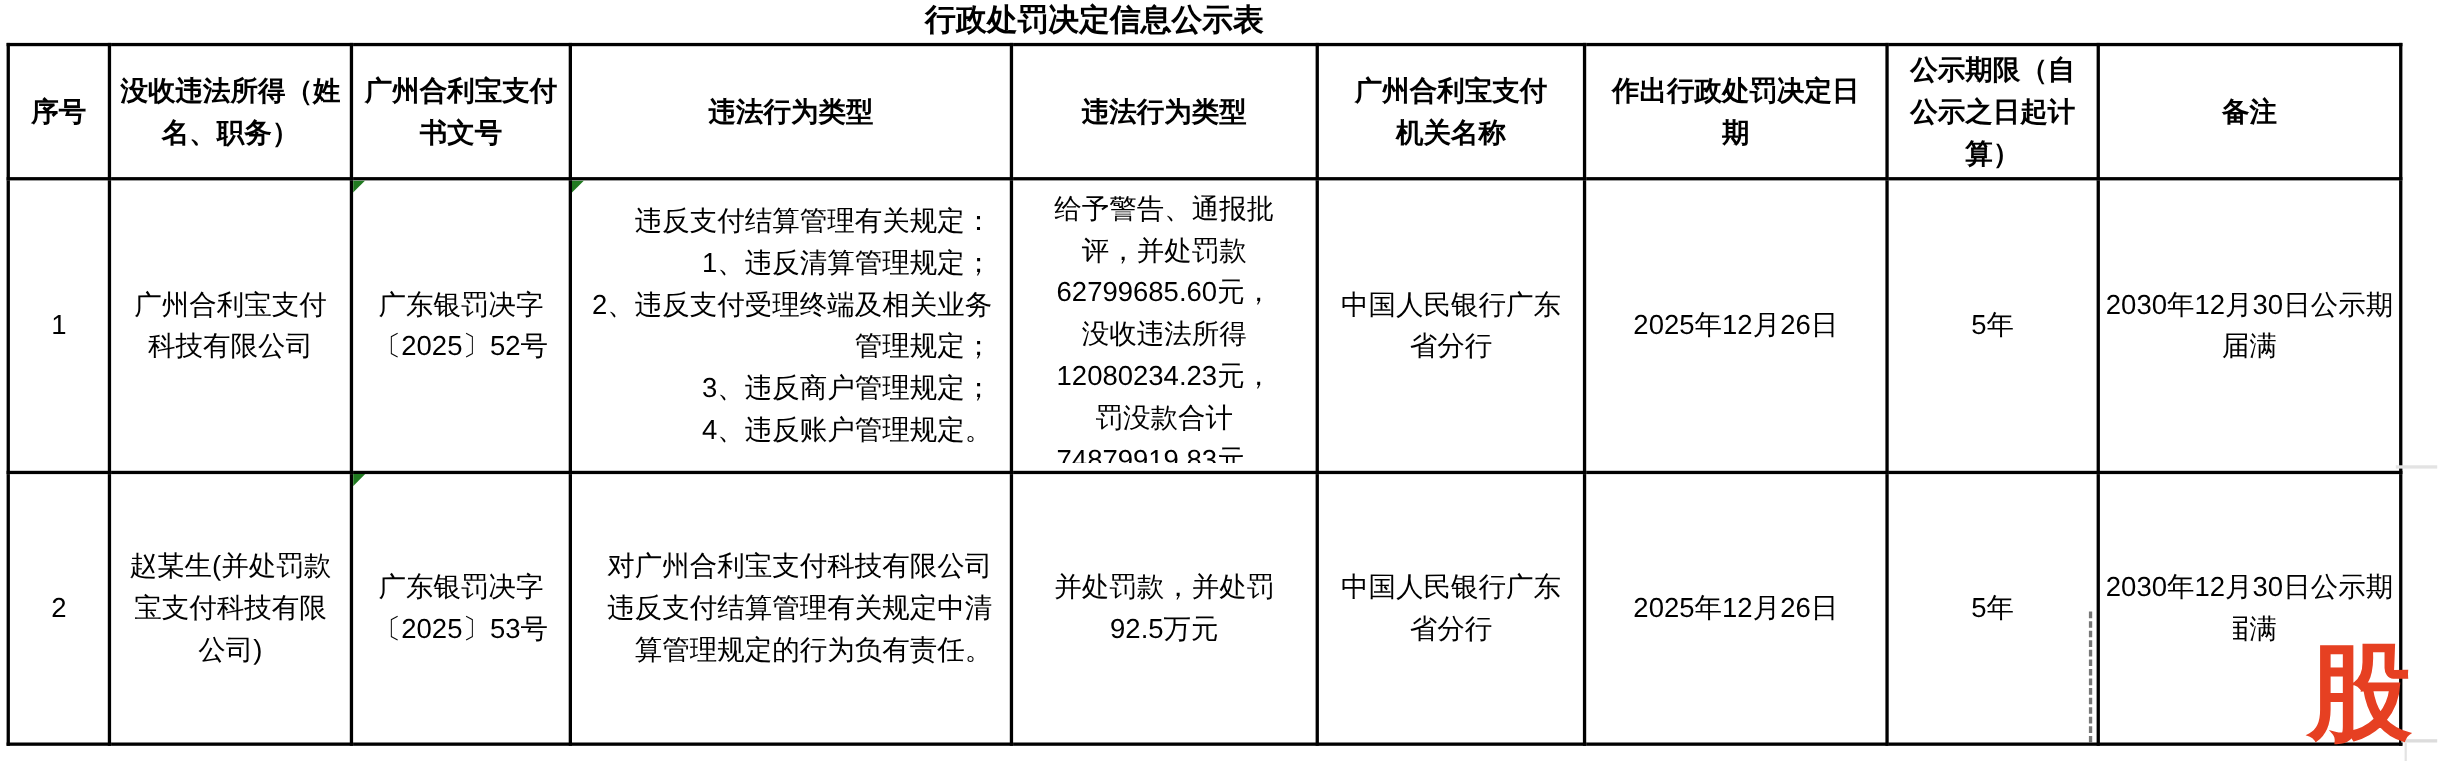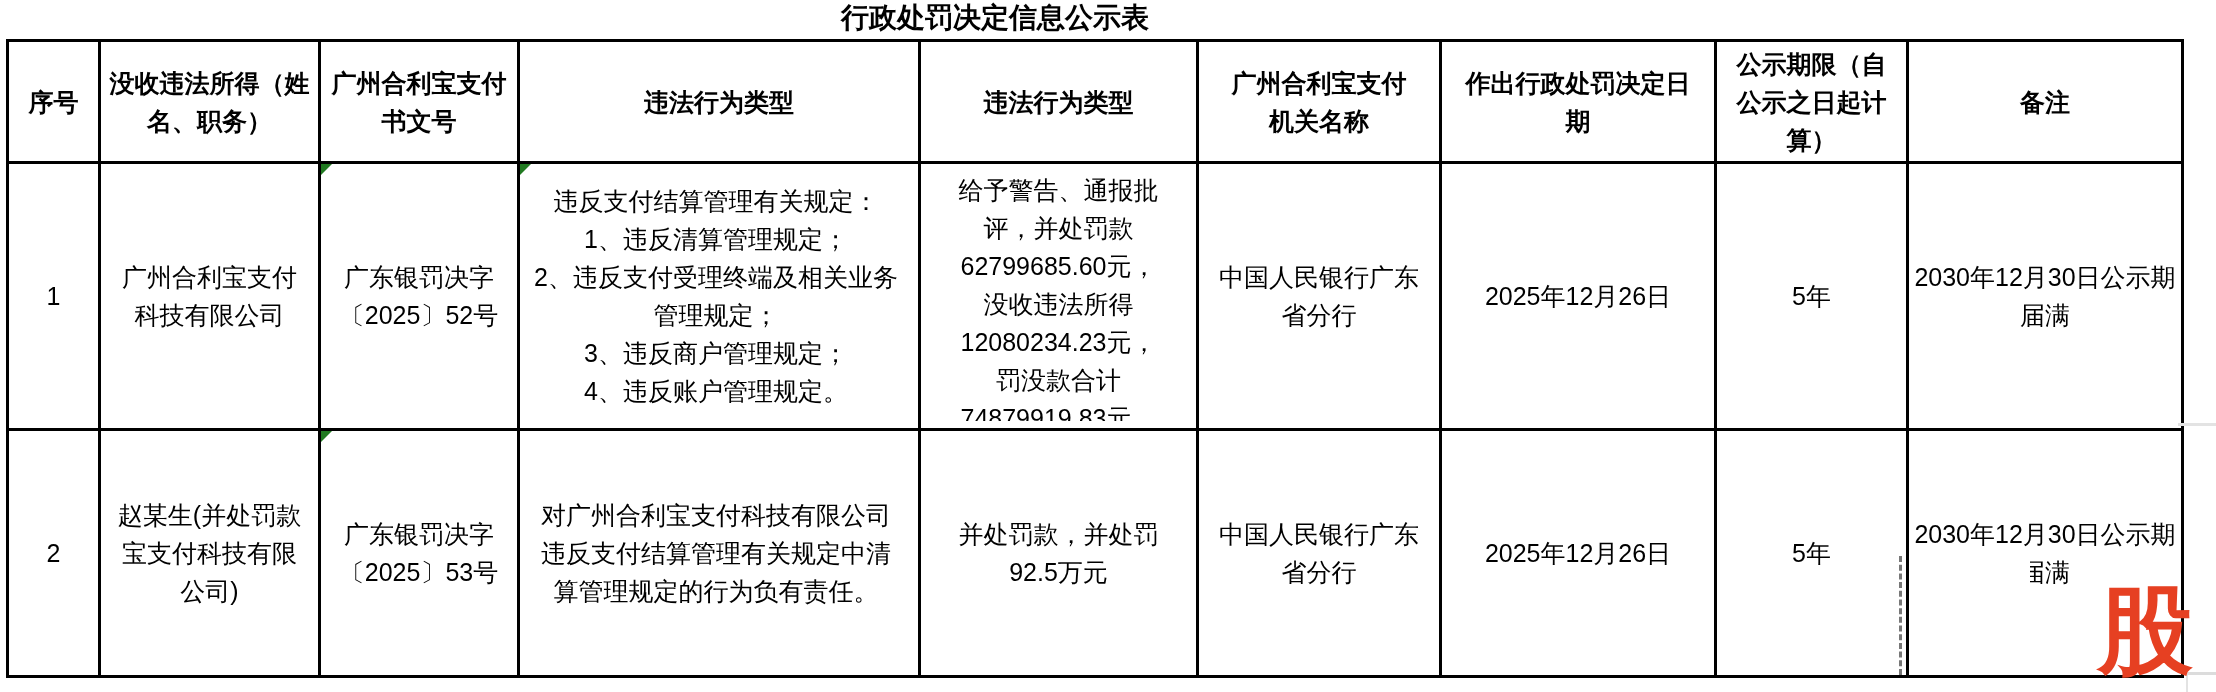--- a/index.html
+++ b/index.html
@@ -23,21 +23,21 @@
     font-size:25px; line-height:38px;
     text-align:center; vertical-align:middle;
     white-space:pre-line; padding:0; overflow:hidden;
     position:relative;
   }
   th { font-weight:bold; }
   td { font-weight:normal; }
   tr.hrow  { height:122px; }
   tr.r1    { height:267px; }
   tr.r2    { height:247px; }
-  td.left  { text-align:center; padding-left:10px; padding-right:16px;margin-left:37px; }
+  td.left  { text-align:right; padding-left:10px; padding-right:16px;margin-left:37px; }
   .pclip   { height:250px; overflow:hidden; }
   td.flag::after {
     content:""; position:absolute; top:0; left:0;
     width:0; height:0;
     border-top:11px solid #217a21;
     border-right:11px solid transparent;
   }
   td.glitch::after {
     content:""; position:absolute;
     left:105px; top:126px; width:16px; height:28px;

